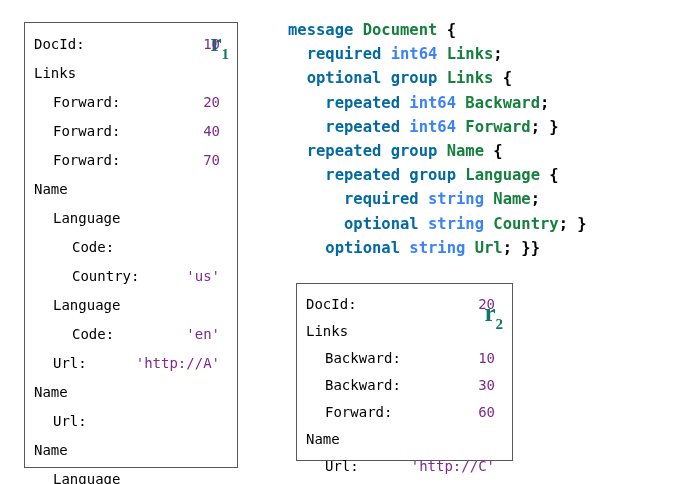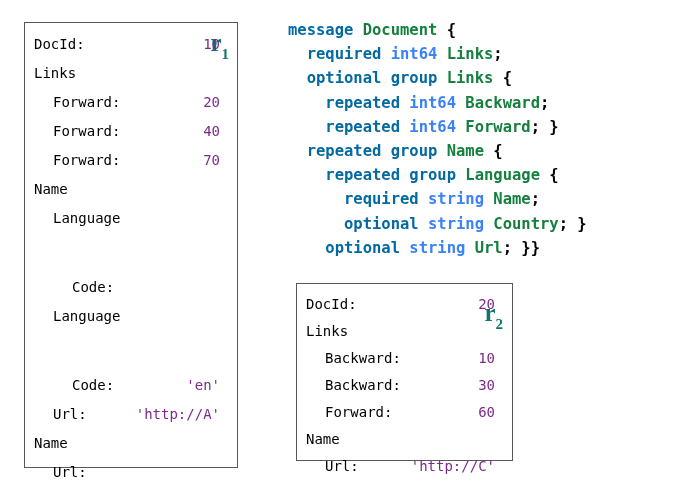--- a/index.html
+++ b/index.html
@@ -66,21 +66,21 @@
 
   .record-line .val {
     position: absolute;
     right: 8px;
     color: #7d2a8c;
   }
 
   
   .ind0 { padding-left: 0px; }
   .ind1 { padding-left: 19px; }
-  .ind2 { padding-left: 38px; margin-top: 40px; }
+  .ind2 { padding-left: 38px; }
 
   
   .record-label {
     position: absolute;
     font-family: Liberation Serif, serif;
     font-weight: bold;
     font-style: normal;
     color: #0f766e;
     line-height: 1;
     white-space: nowrap;
@@ -134,20 +134,21 @@
     </div>
     <div class="record-lines" id="record-lines-1">
         <div class="record-line ind0"><span class="fld">DocId:</span><span class="val">10</span></div>
         <div class="record-line ind0"><span class="fld">Links</span></div>
         <div class="record-line ind1"><span class="fld">Forward:</span><span class="val">20</span></div>
         <div class="record-line ind1"><span class="fld">Forward:</span><span class="val">40</span></div>
         <div class="record-line ind1"><span class="fld">Forward:</span><span class="val">70</span></div>
         <div class="record-line ind0"><span class="fld">Name</span></div>
         <div class="record-line ind1"><span class="fld">Language</span></div>
         <div class="record-line ind2"><span class="fld">Code:</span></div>
+        <div class="record-line ind2"><span class="fld">Country:</span><span class="val">'us'</span></div>
         <div class="record-line ind1"><span class="fld">Language</span></div>
         <div class="record-line ind2"><span class="fld">Code:</span><span class="val">'en'</span></div>
         <div class="record-line ind1"><span class="fld">Url:</span><span class="val">'http://A'</span></div>
         <div class="record-line ind0"><span class="fld">Name</span></div>
         <div class="record-line ind1"><span class="fld">Url:</span></div>
         <div class="record-line ind0"><span class="fld">Name</span></div>
         <div class="record-line ind1"><span class="fld">Language</span></div>
       </div>
   </div>
 

